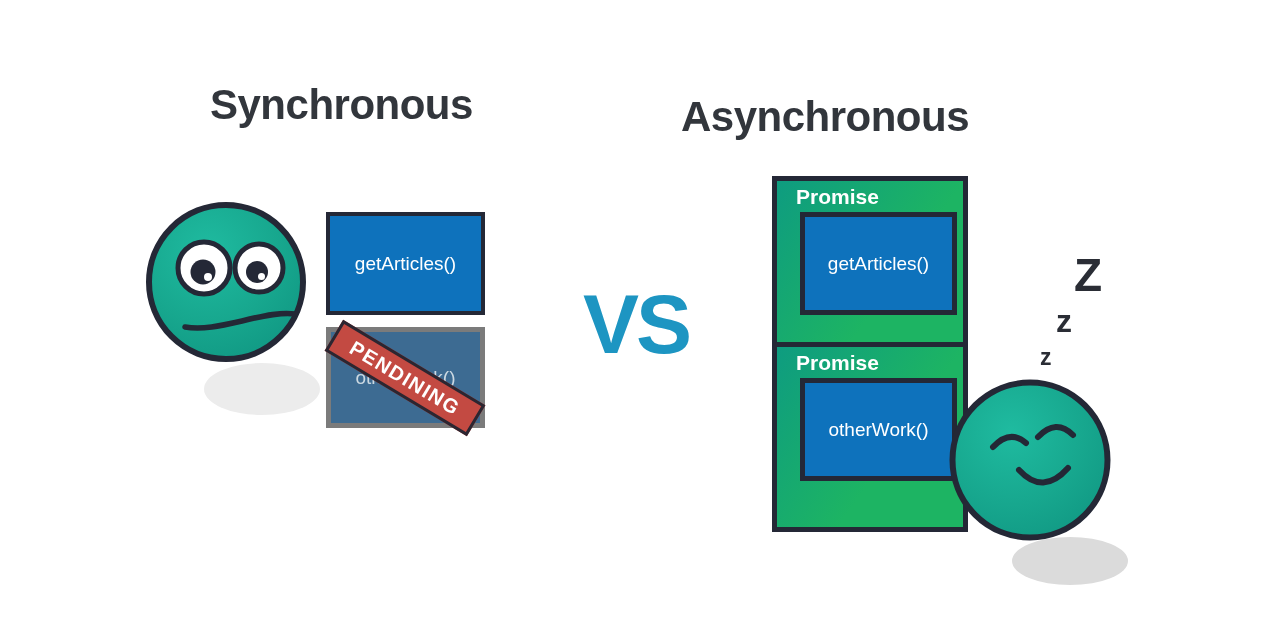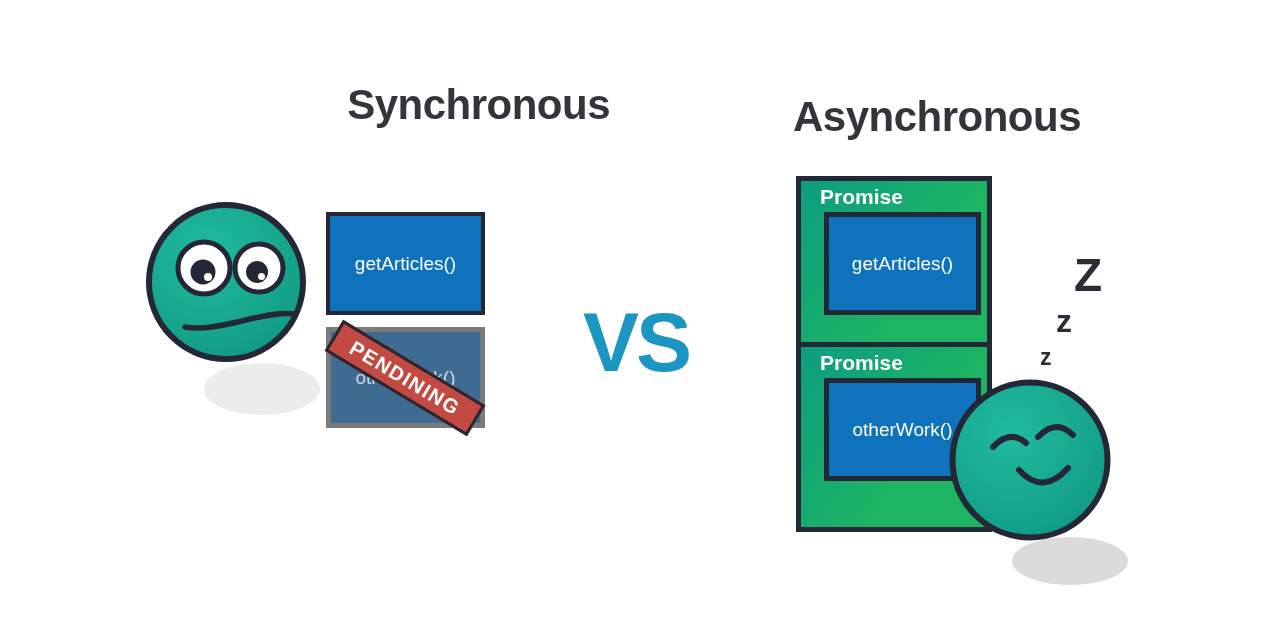--- a/index.html
+++ b/index.html
@@ -6,31 +6,31 @@
   #stage{
     position:relative;
     width:1280px;height:644px;
     background:var(--background,#fff);
     font-family:"Liberation Sans", sans-serif;
     overflow:hidden;
   }
   .heading{
     position:absolute;
     width:400px;
-    text-align:right;
+    text-align:left;
     font-size:42px;
     font-weight:bold;
     letter-spacing:-0.5px;
     color:var(--heading_text,#32363c);
     line-height:1;
   }
   #heading-sync{left:210px;top:84px;}
   #heading-async{left:681px;top:96px;}
   #vs{
-    position:absolute;left:556px;top:300px;width:160px;
+    position:absolute;left:556px;top:282px;width:160px;
     text-align:center;font-size:84px;font-weight:bold;
     letter-spacing:-3px;color:var(--versus_blue,#1d95c2);line-height:1;
   }
   
   .shadow{position:absolute;border-radius:50%;z-index:0;}
   #shadow-left{left:204px;top:363px;width:116px;height:52px;background:var(--shadow_left,#ececec);}
   #shadow-right{left:1012px;top:537px;width:116px;height:48px;background:var(--shadow_right,#dbdbdb);}
   
   .callbox{
     position:absolute;box-sizing:border-box;
@@ -64,21 +64,20 @@
     color:#fff;font-weight:bold;font-size:20px;letter-spacing:1.5px;
     white-space:nowrap;
   }
   
   .promise{
     position:absolute;box-sizing:border-box;
     width:196px;height:190px;
     background:linear-gradient(125deg,var(--promise_green_teal,#0e9c80) 0%,var(--promise_green,#1db463) 60%);
     border:5px solid var(--outline,#242836);
     z-index:1;
-    margin-left:24px;
   }
   #promise-1{left:772px;top:176px;}
   #promise-2{left:772px;top:342px;}
   .promise .promise-title{
     position:absolute;left:19px;top:4px;
     color:#fff;font-weight:bold;font-size:21px;white-space:nowrap;
   }
   .promise .inner-call{
     position:absolute;left:23px;top:31px;width:157px;height:103px;
     box-sizing:border-box;

